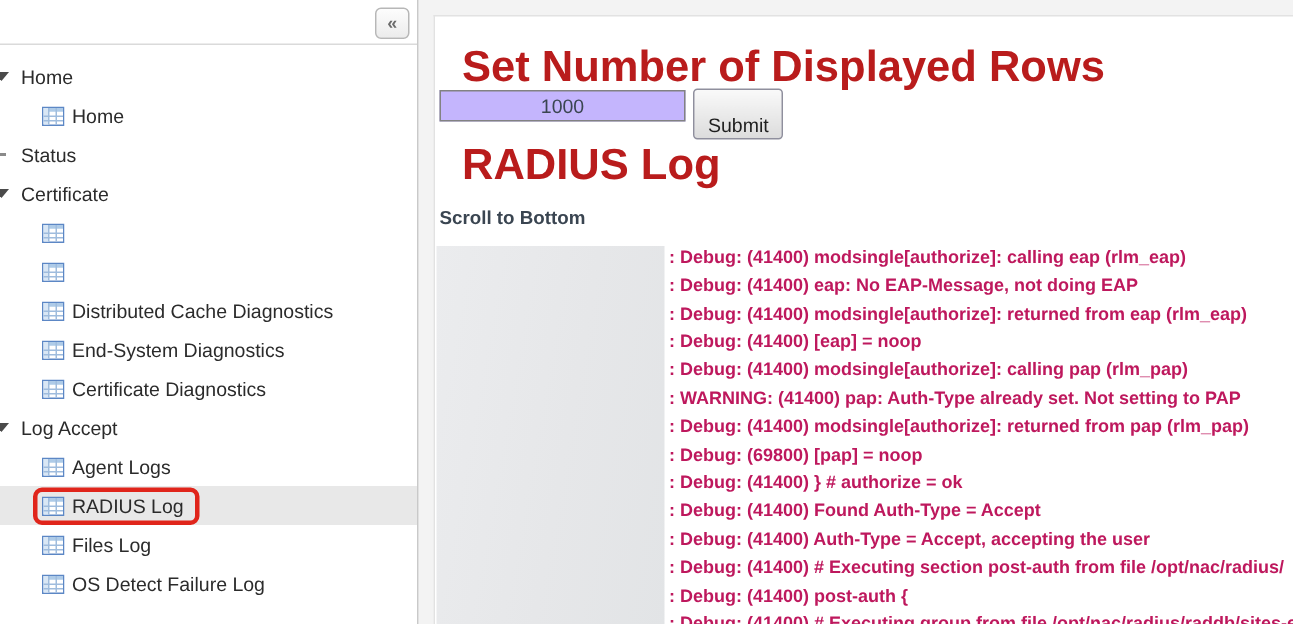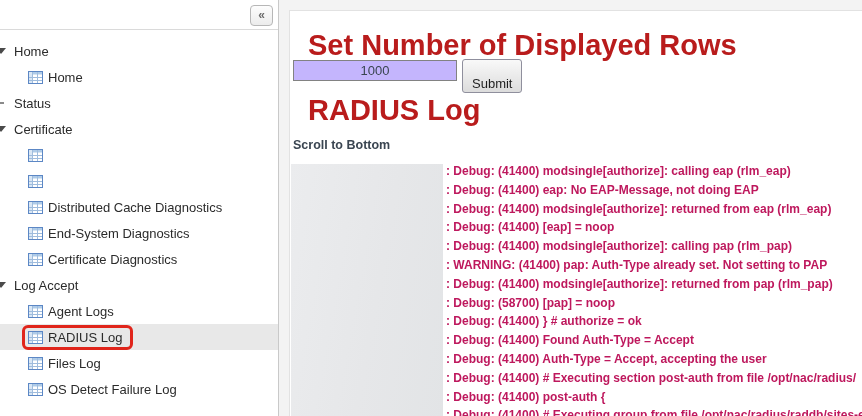--- a/index.html
+++ b/index.html
@@ -244,21 +244,21 @@
 
     <div id="log">
       <div id="redact-box"></div>
       <div class="log-line">: Debug: (41400) modsingle[authorize]: calling eap (rlm_eap)</div>
       <div class="log-line">: Debug: (41400) eap: No EAP-Message, not doing EAP</div>
       <div class="log-line">: Debug: (41400) modsingle[authorize]: returned from eap (rlm_eap)</div>
       <div class="log-line">: Debug: (41400) [eap] = noop</div>
       <div class="log-line">: Debug: (41400) modsingle[authorize]: calling pap (rlm_pap)</div>
       <div class="log-line">: WARNING: (41400) pap: Auth-Type already set. Not setting to PAP</div>
       <div class="log-line">: Debug: (41400) modsingle[authorize]: returned from pap (rlm_pap)</div>
-      <div class="log-line">: Debug: (58700) [pap] = noop</div>
+      <div class="log-line">: Debug: (69800) [pap] = noop</div>
       <div class="log-line">: Debug: (41400) } # authorize = ok</div>
       <div class="log-line">: Debug: (41400) Found Auth-Type = Accept</div>
       <div class="log-line">: Debug: (41400) Auth-Type = Accept, accepting the user</div>
       <div class="log-line">: Debug: (41400) # Executing section post-auth from file /opt/nac/radius/</div>
       <div class="log-line">: Debug: (41400) post-auth {</div>
       <div class="log-line">: Debug: (41400) # Executing group from file /opt/nac/radius/raddb/sites-enabled/default</div>
     </div>
 
   </div>
 </div>

